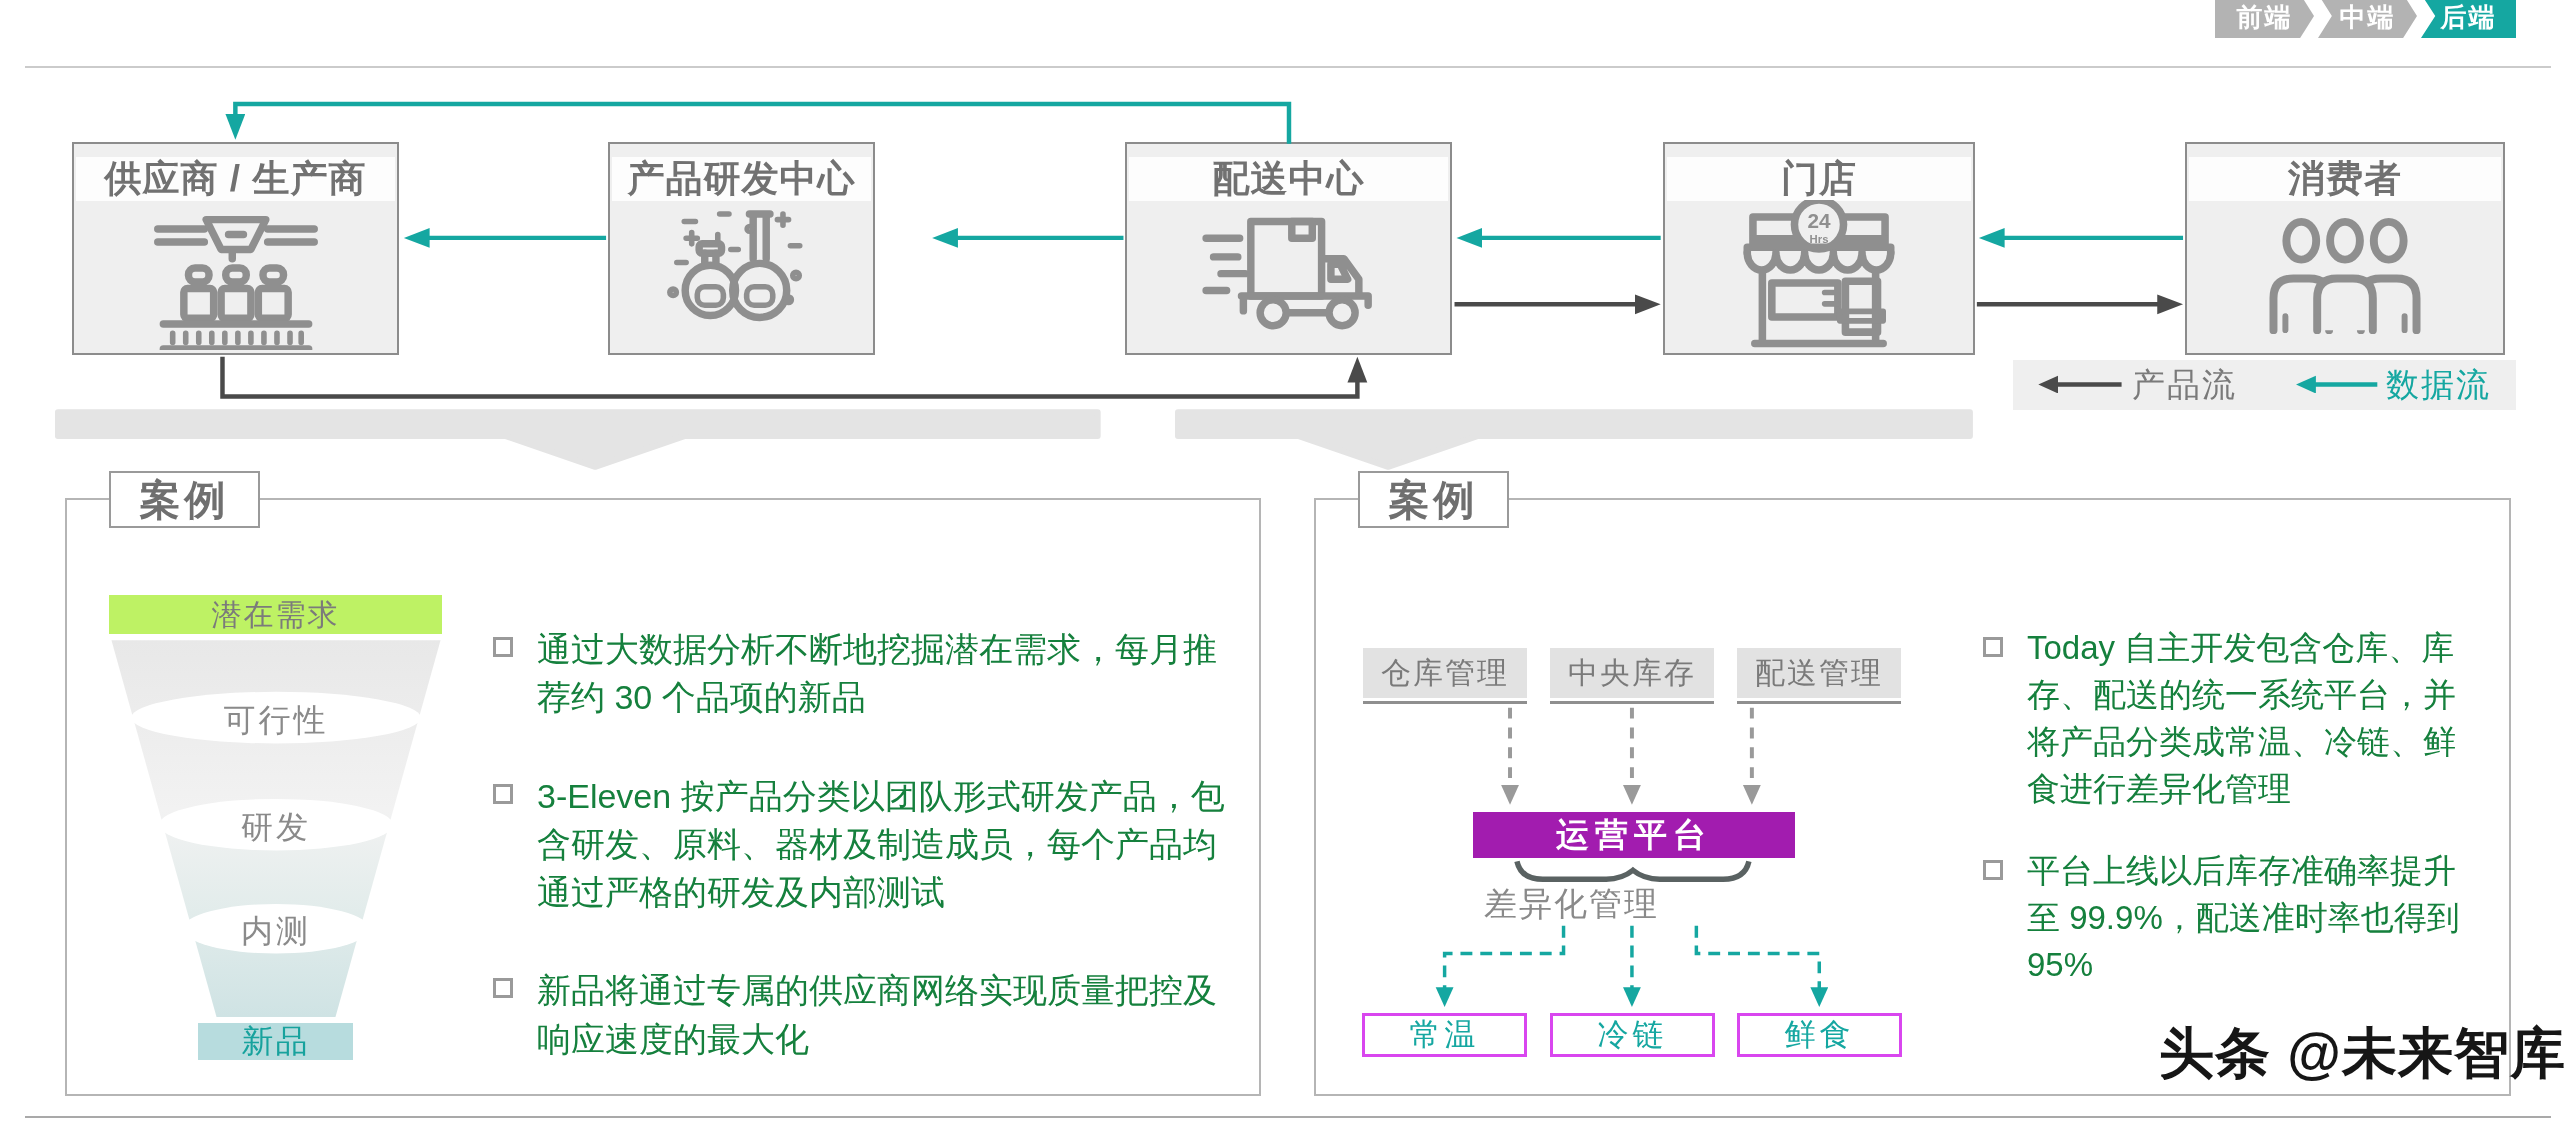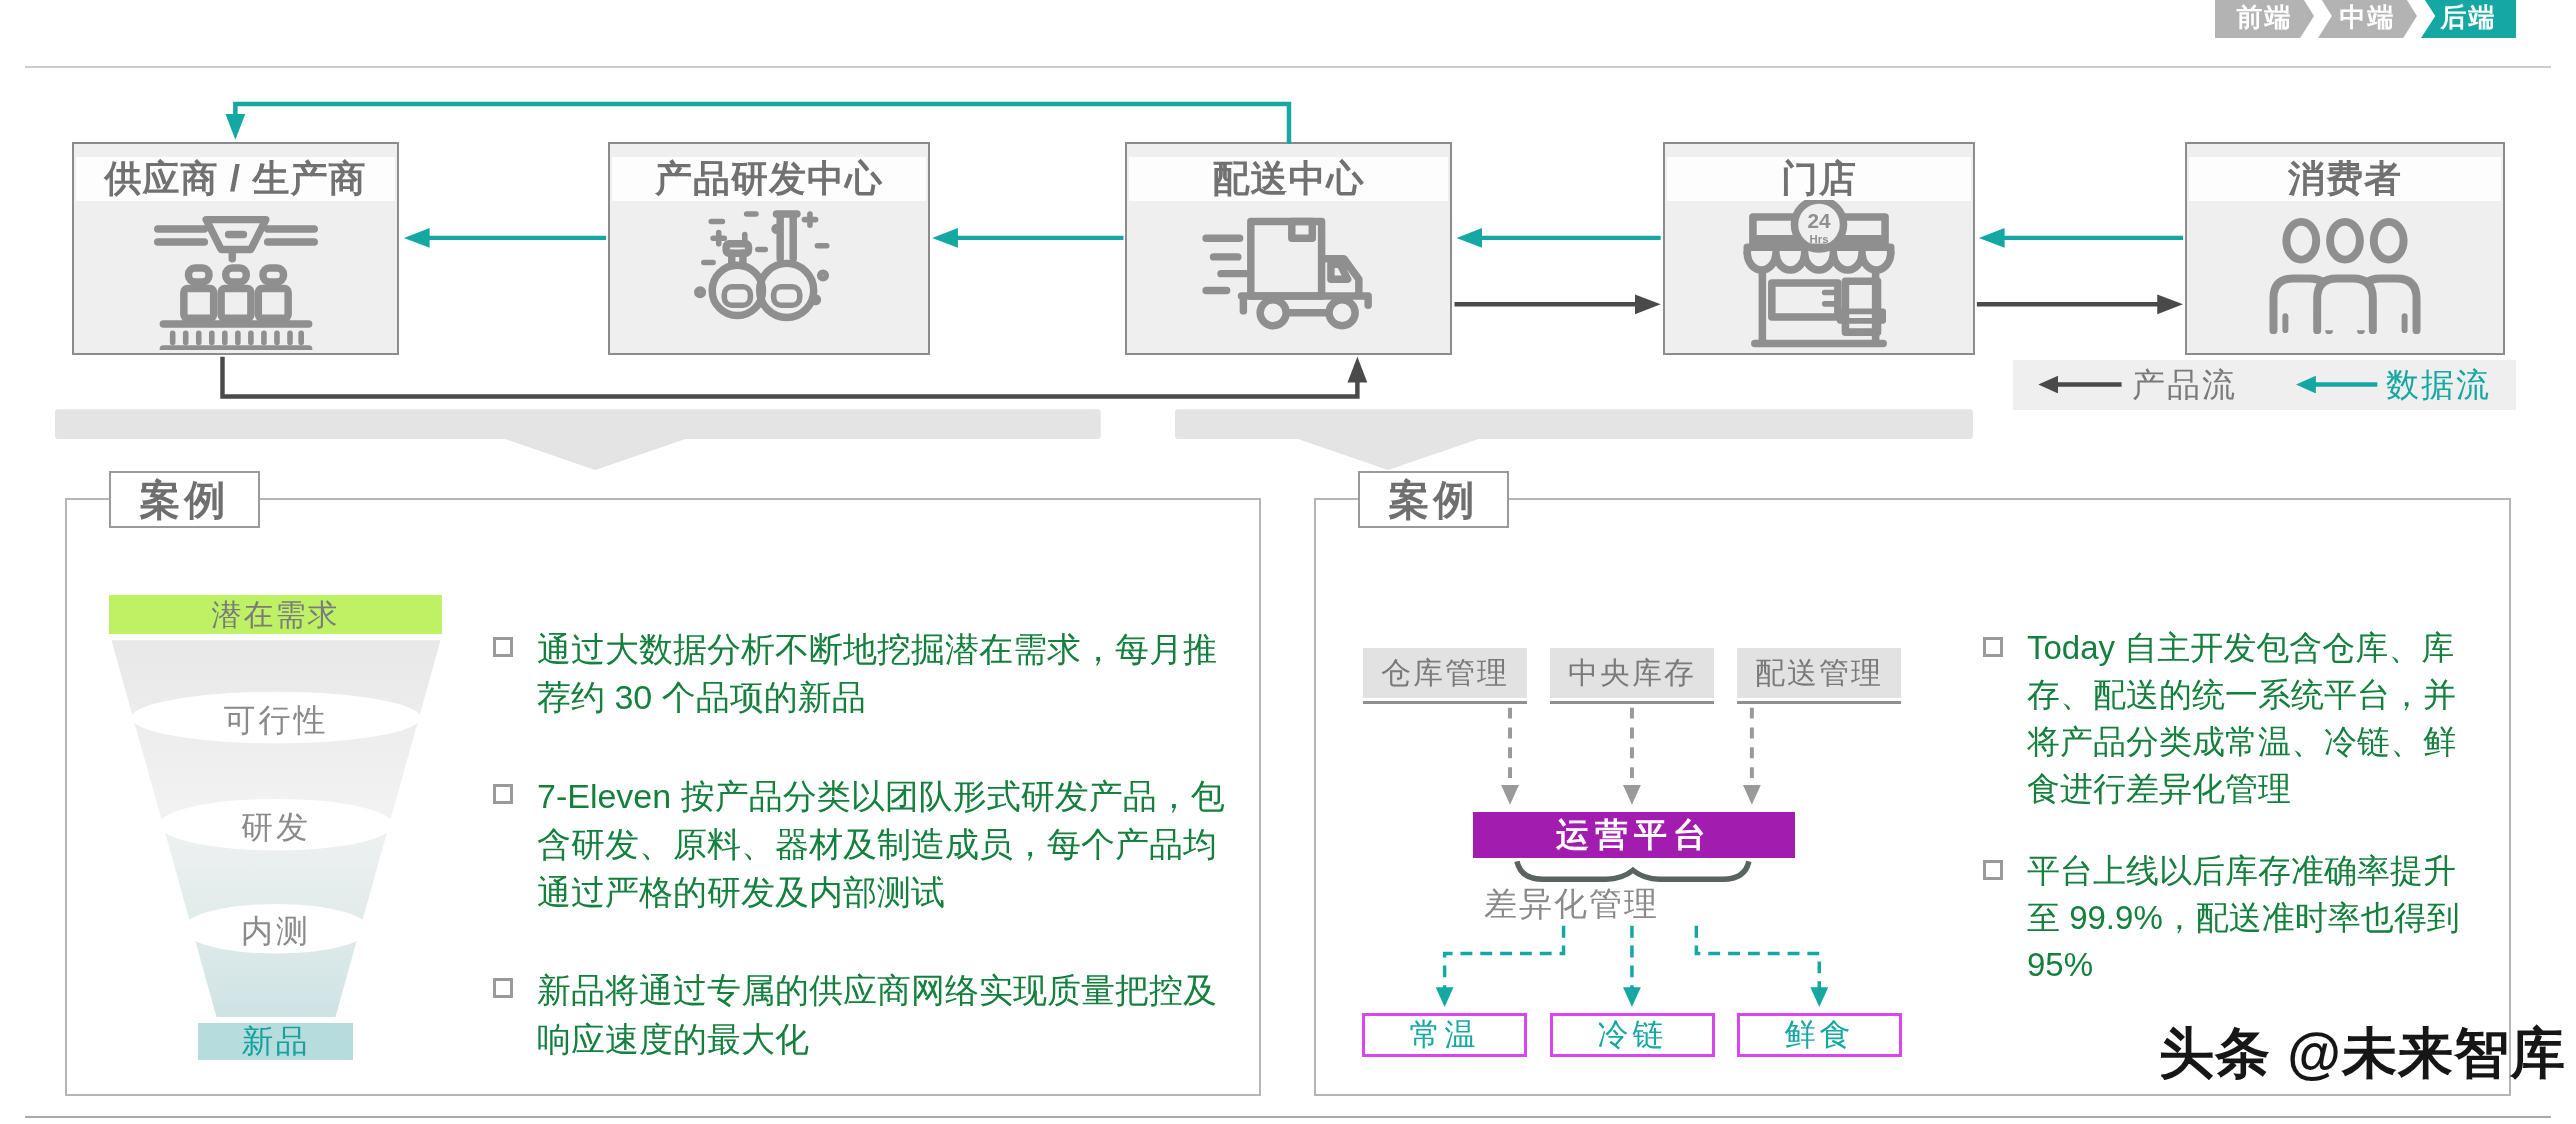--- a/index.html
+++ b/index.html
@@ -80,21 +80,21 @@
         <rect x="119" y="72" width="22" height="15" rx="7"></rect>
           <rect x="114" y="94" width="32" height="32" rx="4"></rect>
       </g>
       <path d="M12,132 H168"></path>
       <path class="thin" d="M22,142 V152 M36,142 V152 M50,142 V152 M64,142 V152 M78,142 V152 M92,142 V152 M106,142 V152 M120,142 V152 M134,142 V152 M148,142 V152 M160,142 V152"></path>
       <path d="M12,159 H168"></path>
     </svg>
   </div>
 </div>
 
-<div class="fbox" style="left:608px;width:322px;">
+<div class="fbox" style="left:608px;width:267px;">
   <div class="title">产品研发中心</div>
   <div class="icnw">
     <svg class="icn" width="184" height="149" viewBox="0 0 180 160">
       <path d="M102,14 V62 M116,14 V62 M98,14 H120"></path>
       <circle cx="109" cy="96" r="29"></circle>
       <rect x="95" y="92" width="28" height="20" rx="8" class="thin"></rect>
       <rect x="44" y="46" width="24" height="10" rx="3"></rect>
       <path d="M50,56 V68 M62,56 V68"></path>
       <circle cx="56" cy="96" r="27"></circle>
       <rect x="42" y="92" width="28" height="20" rx="8" class="thin"></rect>
@@ -174,21 +174,21 @@
 <div class="flabel" style="top:910px;">内测</div>
 <div class="fbar" style="left:198px;top:1023px;width:155px;height:37px;background:#b7dcde;color:#17a29d;font-size:32px;line-height:37px;letter-spacing:2px;">新品</div>
 
 <div class="bullets" style="left:493px;top:625px;width:749px;">
   <div class="bullet" style="margin-bottom:50px;">
     <span class="bsq"></span>
     <span class="btext">通过大数据分析不断地挖掘潜在需求，每月推荐约 30 个品项的新品</span>
   </div>
   <div class="bullet" style="margin-bottom:50px;">
     <span class="bsq"></span>
-    <span class="btext">7-Eleven 按产品分类以团队形式研发产品，包含研发、原料、器材及制造成员，每个产品均通过严格的研发及内部测试</span>
+    <span class="btext">3-Eleven 按产品分类以团队形式研发产品，包含研发、原料、器材及制造成员，每个产品均通过严格的研发及内部测试</span>
   </div>
   <div class="bullet">
     <span class="bsq"></span>
     <span class="btext">新品将通过专属的供应商网络实现质量把控及响应速度的最大化</span>
   </div>
 </div>
 
 <div class="mod" style="left:1363px;">仓库管理</div>
 <div class="mod" style="left:1550px;">中央库存</div>
 <div class="mod" style="left:1737px;">配送管理</div>

